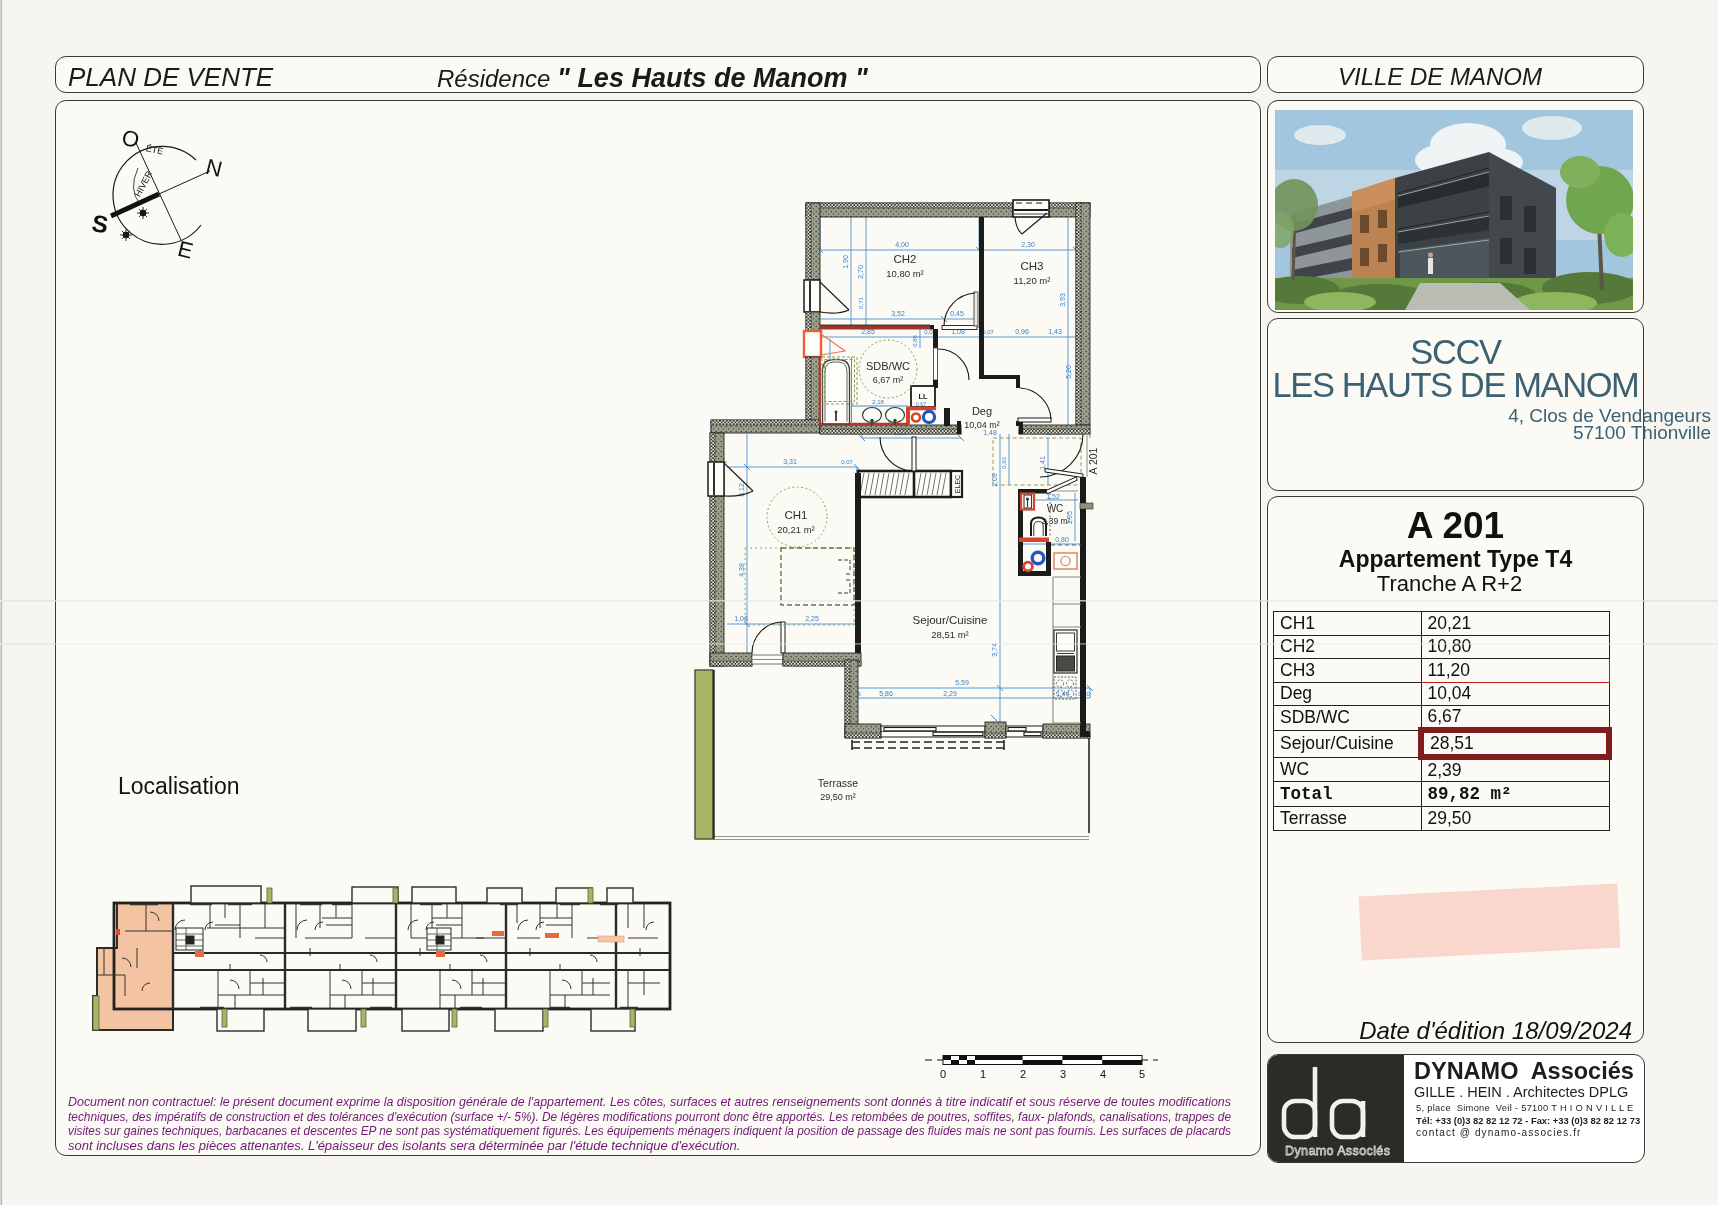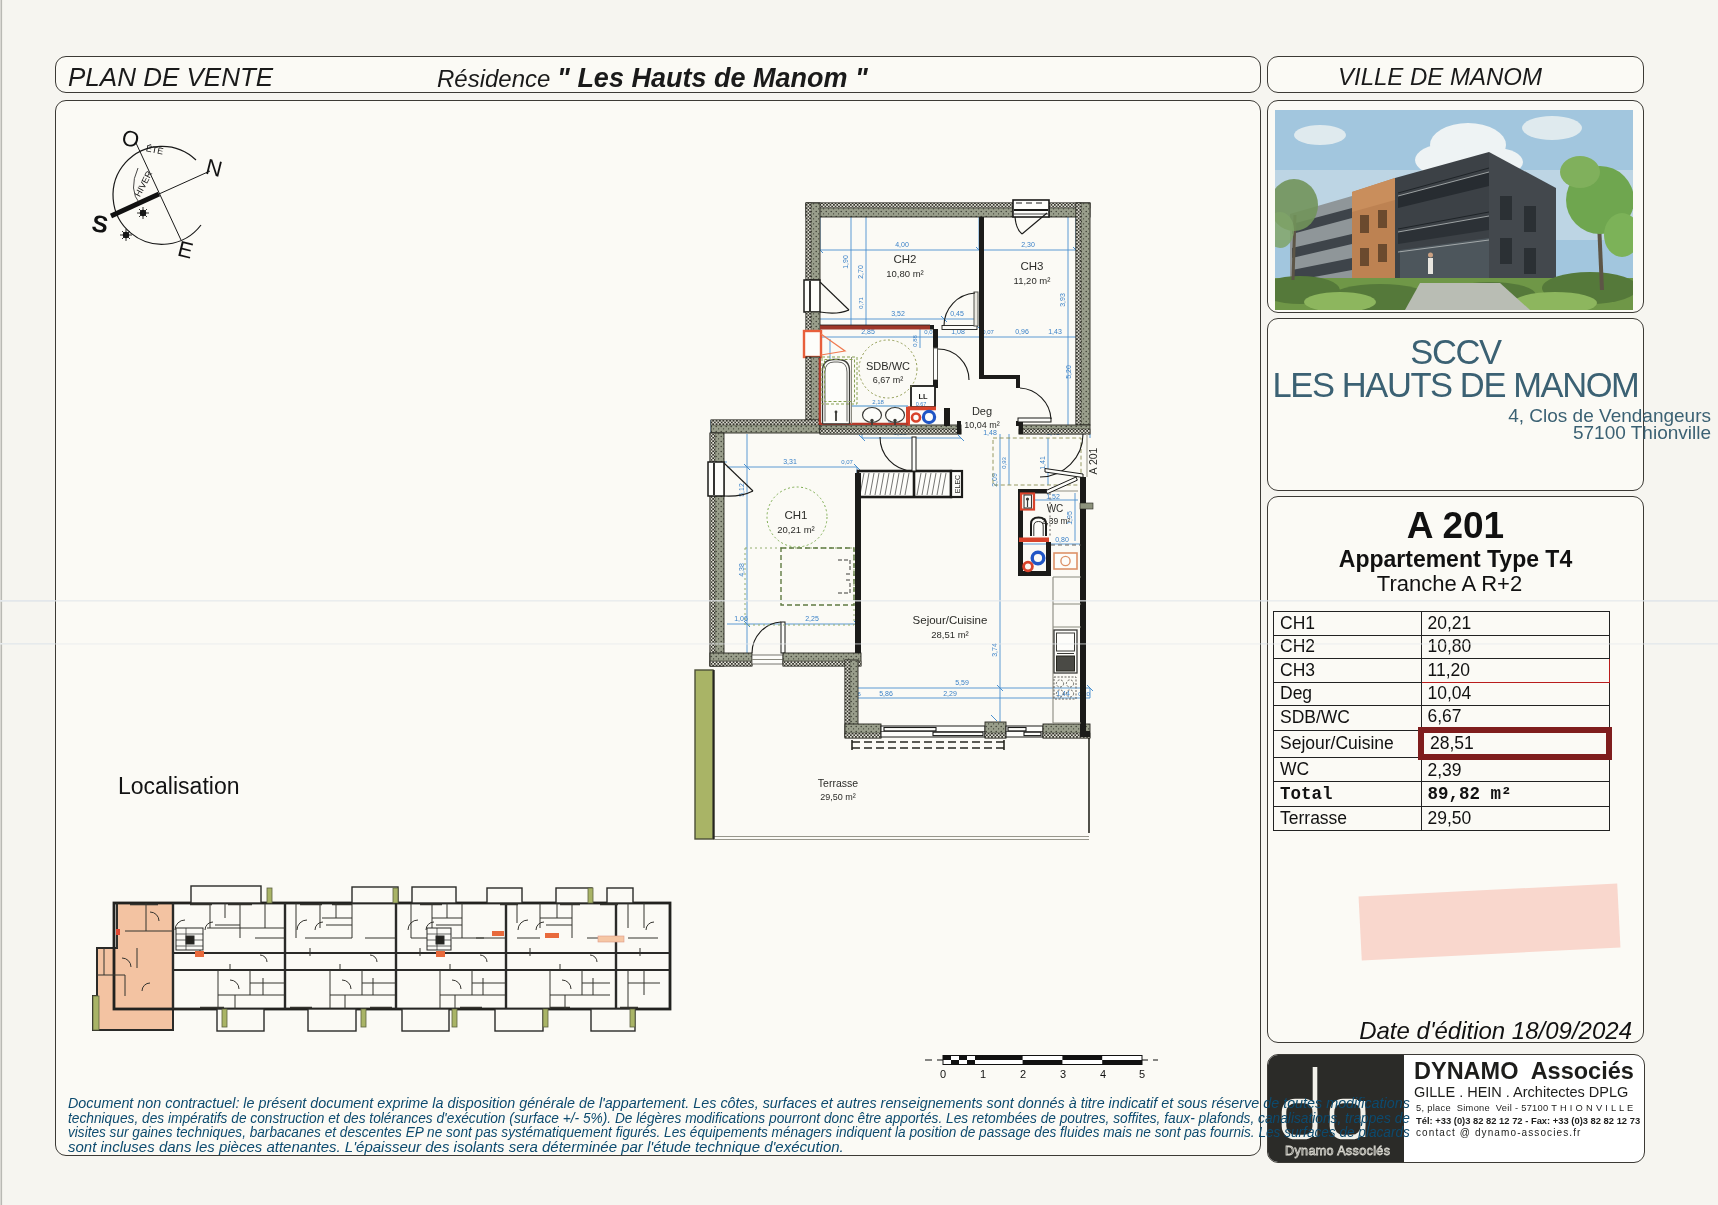--- a/index.html
+++ b/index.html
@@ -109,21 +109,21 @@
 
   <div class="abs" style="left:148px;top:48px;font-size:9.3px;color:#1d1d1b;letter-spacing:0.3px;white-space:nowrap;">5, place&nbsp; Simone&nbsp; Veil - 57100 T H I O N V I L L E</div>
 
   <div class="abs" style="left:148px;top:60px;font-size:9.4px;font-weight:bold;color:#1d1d1b;white-space:nowrap;">Tél: +33 (0)3 82 82 12 72 - Fax: +33 (0)3 82 82 12 73</div>
 
   <div class="abs" style="left:148px;top:72px;font-size:10px;color:#1d1d1b;letter-spacing:1.1px;white-space:nowrap;">contact @ dynamo-associes.fr</div>
 </div>
 
 <div class="abs" style="left:82px;top:773px;font-size:23px;color:#121212;margin-left:36px;">Localisation</div>
 
-<div class="abs" style="left:68px;top:1094px;font-size:15px;font-style:italic;color:#0c4a6e;">
+<div class="abs" style="left:68px;top:1094px;font-size:13px;font-style:italic;color:#701a75;">
   <div style="white-space:nowrap;transform:scaleX(0.956);transform-origin:0 0;height:14.5px;">Document non contractuel: le présent document exprime la disposition générale de l'appartement. Les côtes, surfaces et autres renseignements sont donnés à titre indicatif et sous réserve de toutes modifications</div>
   <div style="white-space:nowrap;transform:scaleX(0.915);transform-origin:0 0;height:14.5px;">techniques, des impératifs de construction et des tolérances d'exécution (surface +/- 5%). De légères modifications pourront donc être apportés. Les retombées de poutres, soffites, faux- plafonds, canalisations, trappes de</div>
   <div style="white-space:nowrap;transform:scaleX(0.908);transform-origin:0 0;height:14.5px;">visites sur gaines techniques, barbacanes et descentes EP ne sont pas systématiquement figurés. Les équipements ménagers indiquent la position de passage des fluides mais ne sont pas fournis. Les surfaces de placards</div>
   <div style="white-space:nowrap;height:14.5px;">sont incluses dans les pièces attenantes. L'épaisseur des isolants sera déterminée par l'étude technique d'exécution.</div>
 </div>
 
 <svg class="abs" style="left:0;top:0;" width="1718" height="1205" viewBox="0 0 1718 1205">
 <defs>
   <pattern id="wallh" width="5" height="5" patternUnits="userSpaceOnUse">
     <rect width="5" height="5" fill="#999e8b"></rect>

